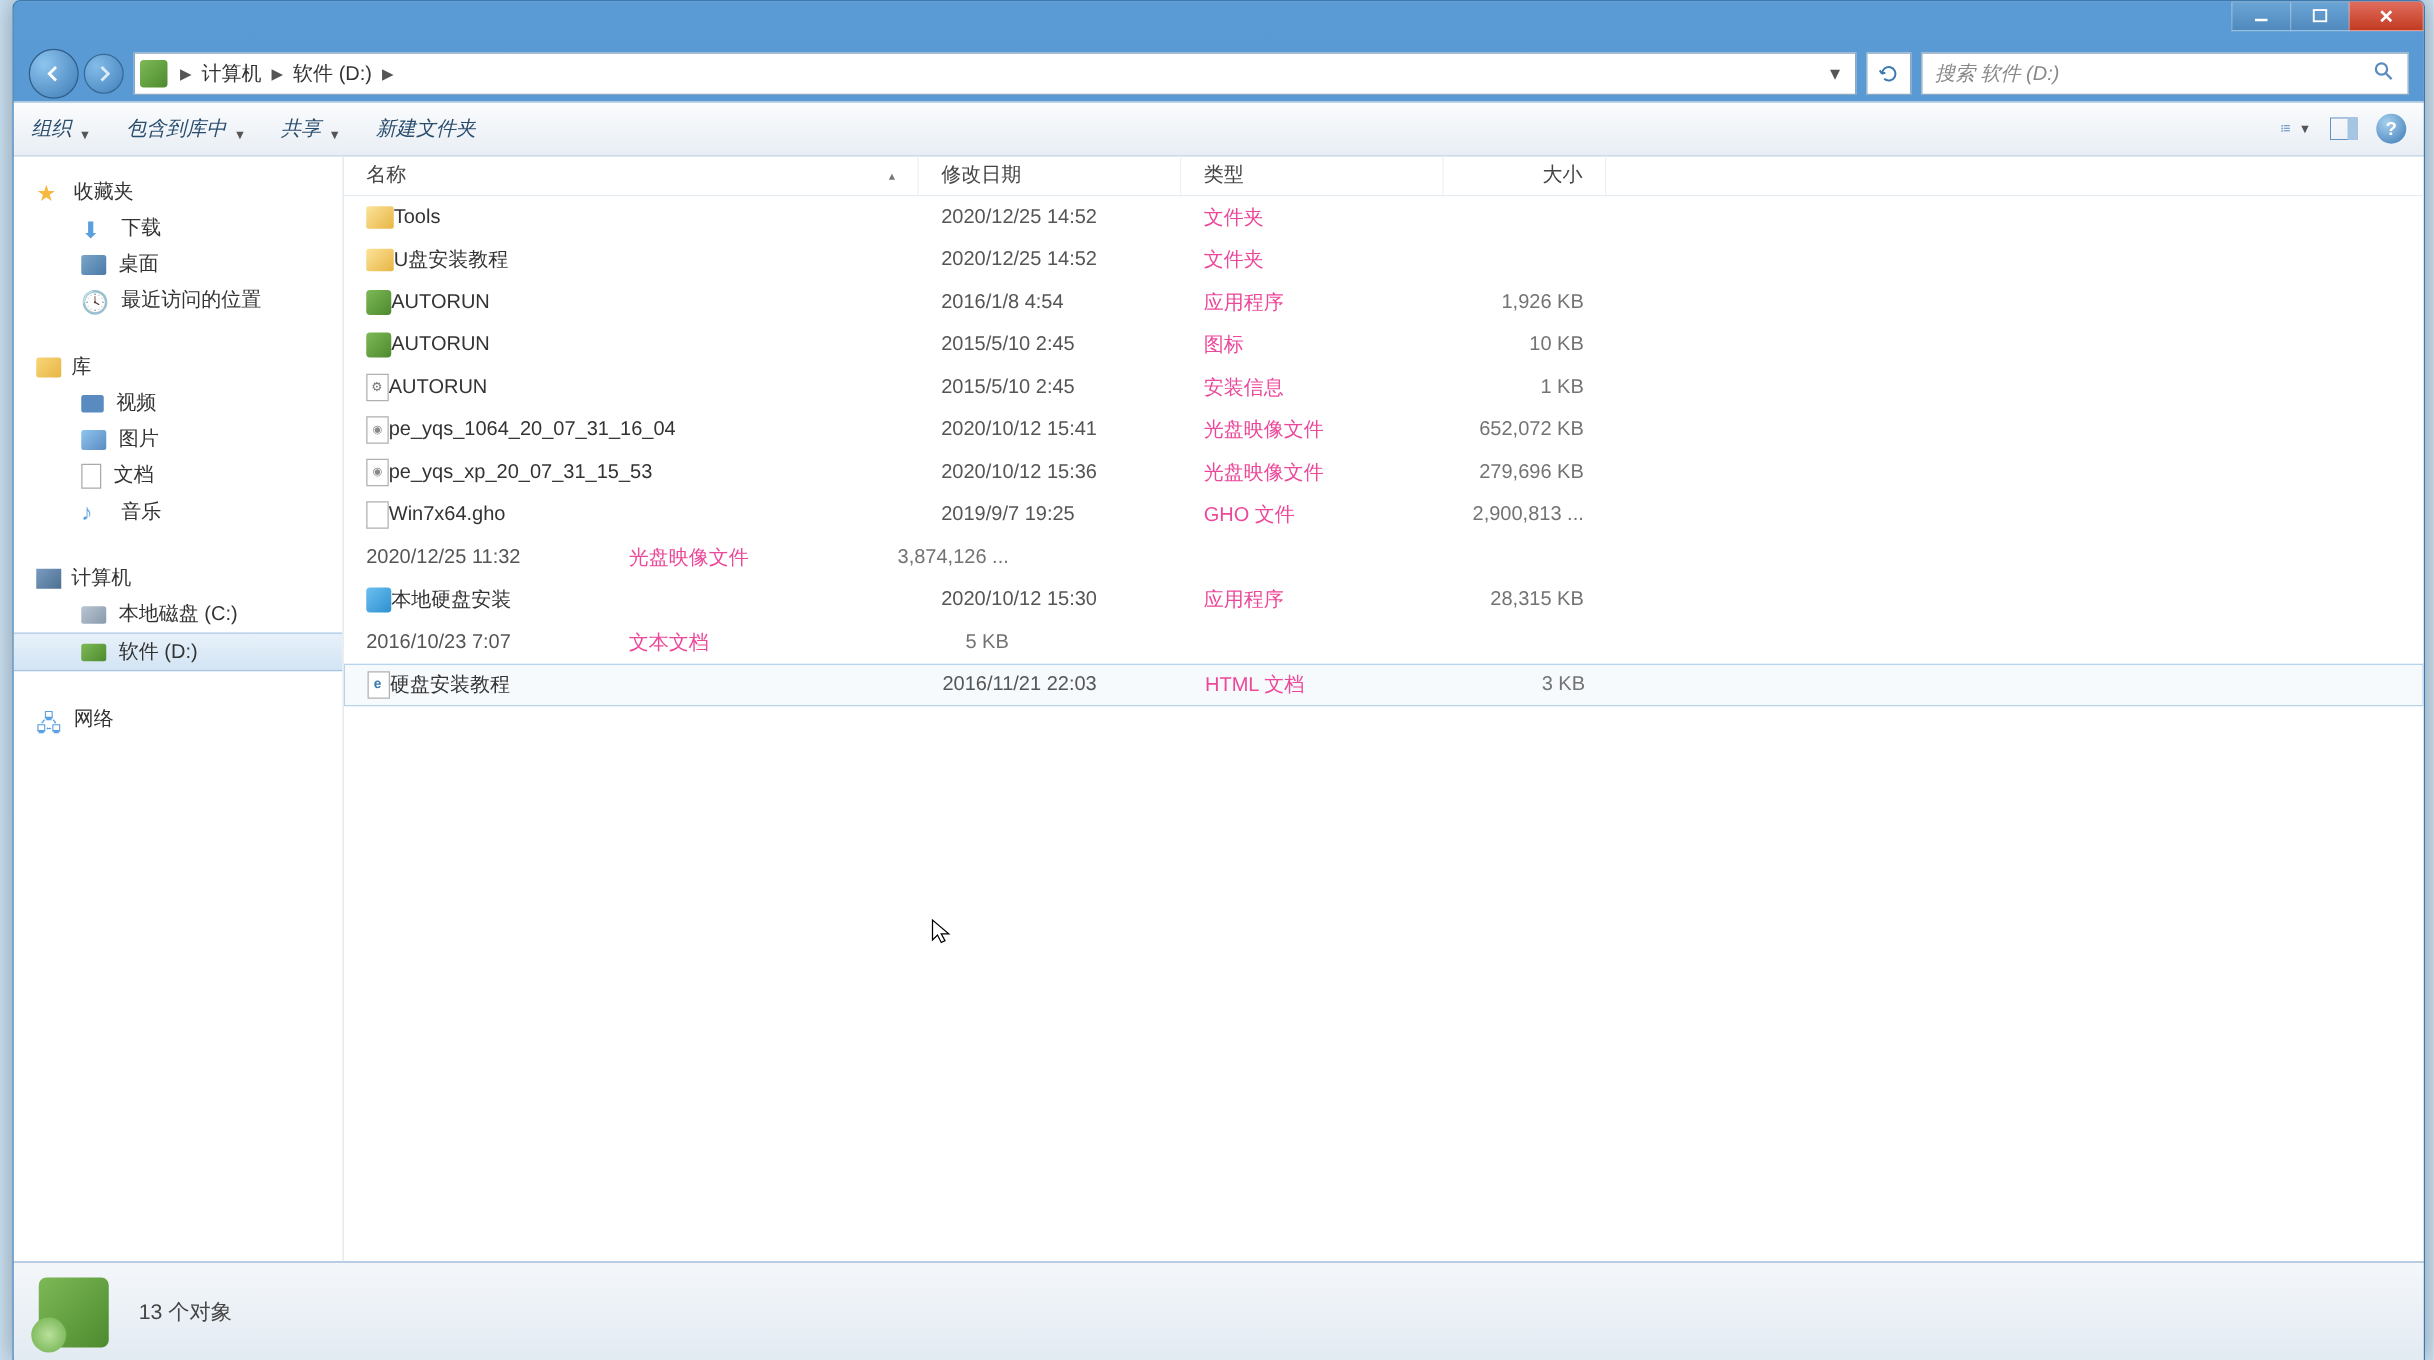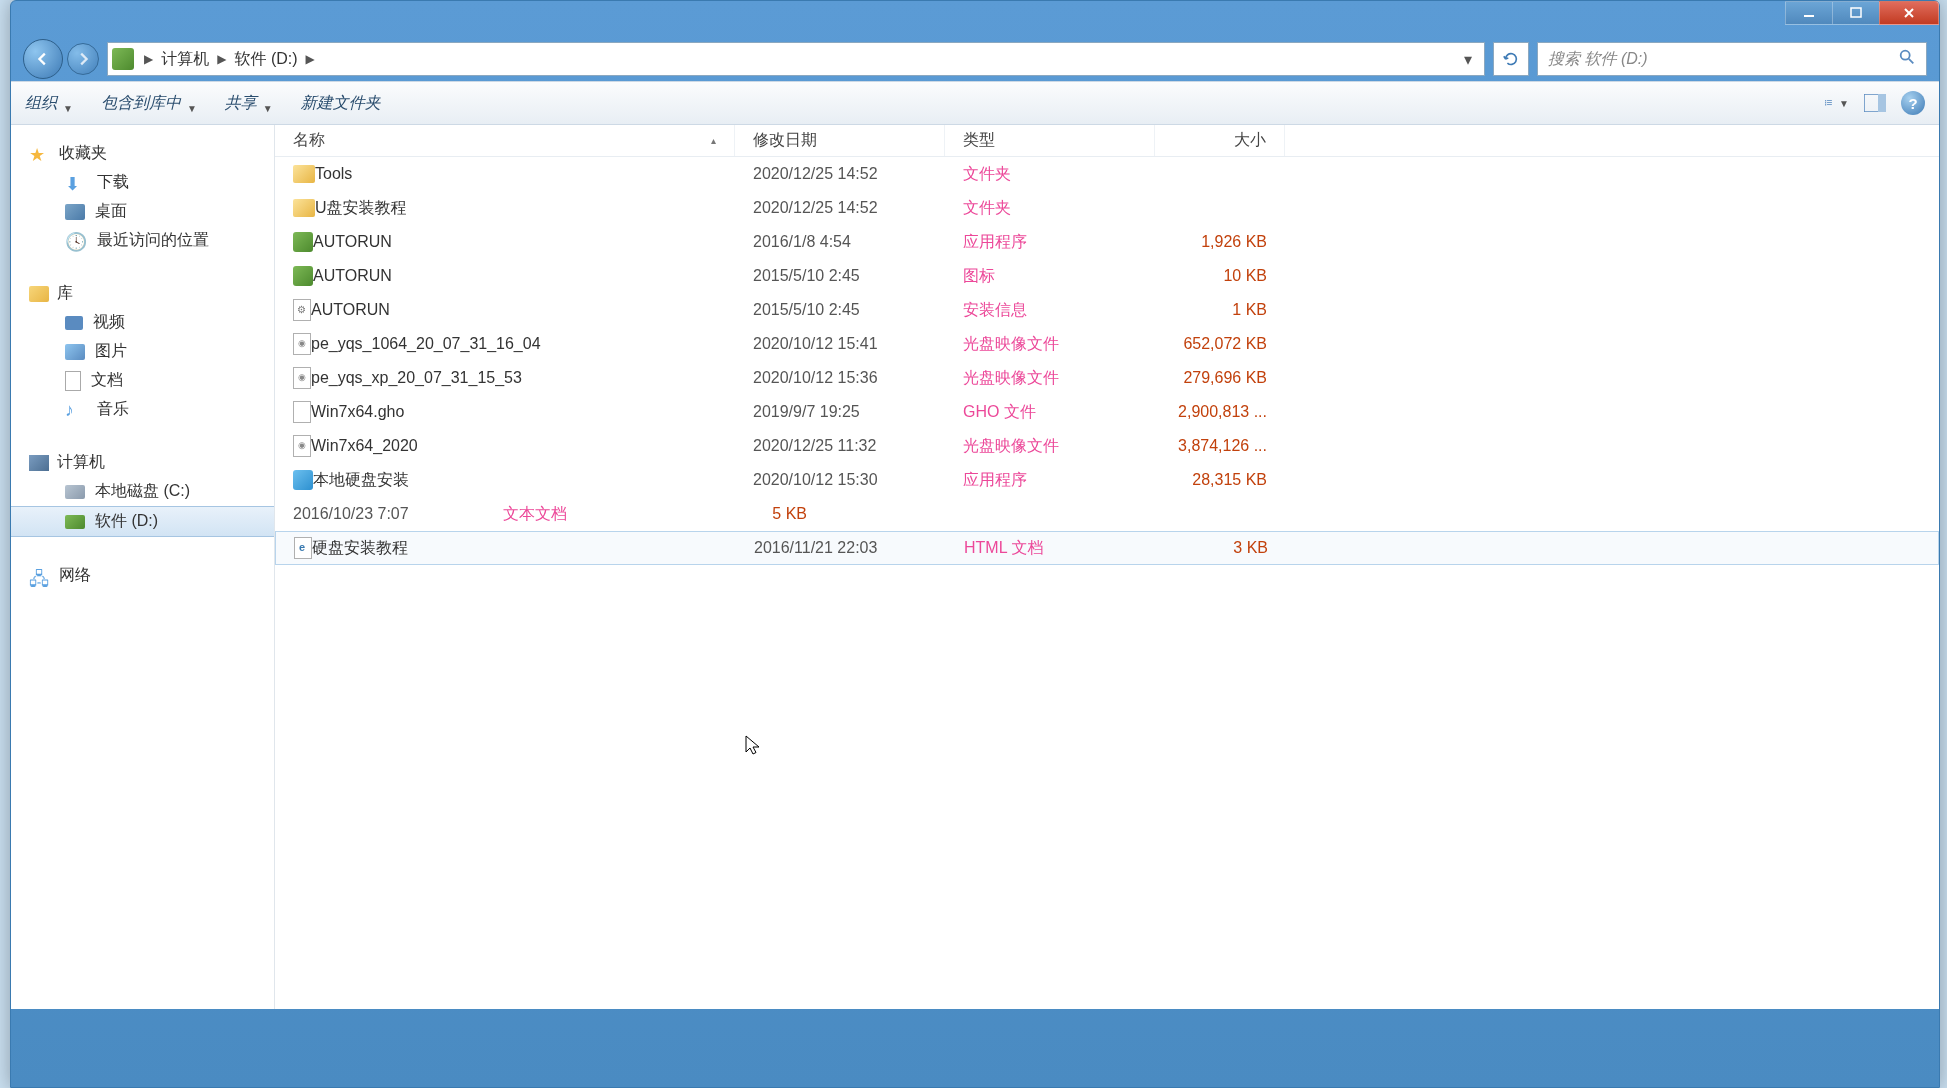--- a/index.html
+++ b/index.html
@@ -192,21 +192,21 @@
   align-items: center;
 }
 .file-row.last-selected {
   border: 1px solid #b8d4ec;
   background: rgba(200,220,240,0.15);
 }
 .cell { padding: 0 18px; display: flex; align-items: center; gap: 0; }
 .cell.c-name { width: 460px; }
 .cell.c-date { width: 210px; color: #555; }
 .cell.c-type { width: 210px; color: #ec4899; }
-.cell.c-size { width: 130px; justify-content: flex-end; color: #c2410c; align-items: flex-end; }
+.cell.c-size { width: 130px; justify-content: flex-end; color: #737373; align-items: flex-end; }
 
 .ficon { width: 22px; height: 22px; display: inline-flex; align-items: center; justify-content: center; flex-shrink: 0; }
 .fi-folder { background: linear-gradient(135deg, #fce39a, #e8b544); border-radius: 2px; width: 22px; height: 18px; }
 .fi-exe { background: linear-gradient(135deg, #7db956, #4d8a2e); border-radius: 3px; width: 20px; height: 20px; }
 .fi-ico { background: linear-gradient(135deg, #7db956, #4d8a2e); border-radius: 3px; width: 20px; height: 20px; }
 .fi-inf { background: #fff; border: 1px solid #b0b0b0; width: 18px; height: 22px; position: relative; }
 .fi-inf::after { content: "⚙"; position: absolute; top: 4px; left: 3px; font-size: 10px; color: #777; }
 .fi-dat { background: #fff; border: 1px solid #b0b0b0; width: 18px; height: 22px; }
 .fi-iso { background: #fff; border: 1px solid #b0b0b0; width: 18px; height: 22px; position: relative; }
 .fi-iso::after { content: "◉"; position: absolute; top: 4px; left: 4px; font-size: 9px; color: #888; }
@@ -548,24 +548,20 @@
               <span>2019/9/7 19:25</span>
             </div>
             <div class="cell c-type">
               <span>GHO 文件</span>
             </div>
             <div class="cell c-size">
               <span>2,900,813 ...</span>
             </div>
           </div>
           <div class="file-row">
-            <div class="cell c-name">
-              <span class="ficon fi-iso"></span>
-              <span>Win7x64_2020</span>
-            </div>
             <div class="cell c-date">
               <span>2020/12/25 11:32</span>
             </div>
             <div class="cell c-type">
               <span>光盘映像文件</span>
             </div>
             <div class="cell c-size">
               <span>3,874,126 ...</span>
             </div>
           </div>
@@ -607,20 +603,24 @@
               <span>HTML 文档</span>
             </div>
             <div class="cell c-size">
               <span>3 KB</span>
             </div>
           </div>
         </div>
     </div>
   </div>
 
+  <div class="statusbar">
+    <div class="status-icon"></div>
+    <span>13 个对象</span>
+  </div>
 
 </div>
 
 <div class="cursor-overlay">
   <svg width="20" height="24" viewBox="0 0 20 24">
       <path d="M2 2 L2 18 L6 14 L9 20 L12 18.5 L9 13 L15 13 Z" fill="white" stroke="black" stroke-width="1"></path>
     </svg>
 </div>
 
 </body></html>

